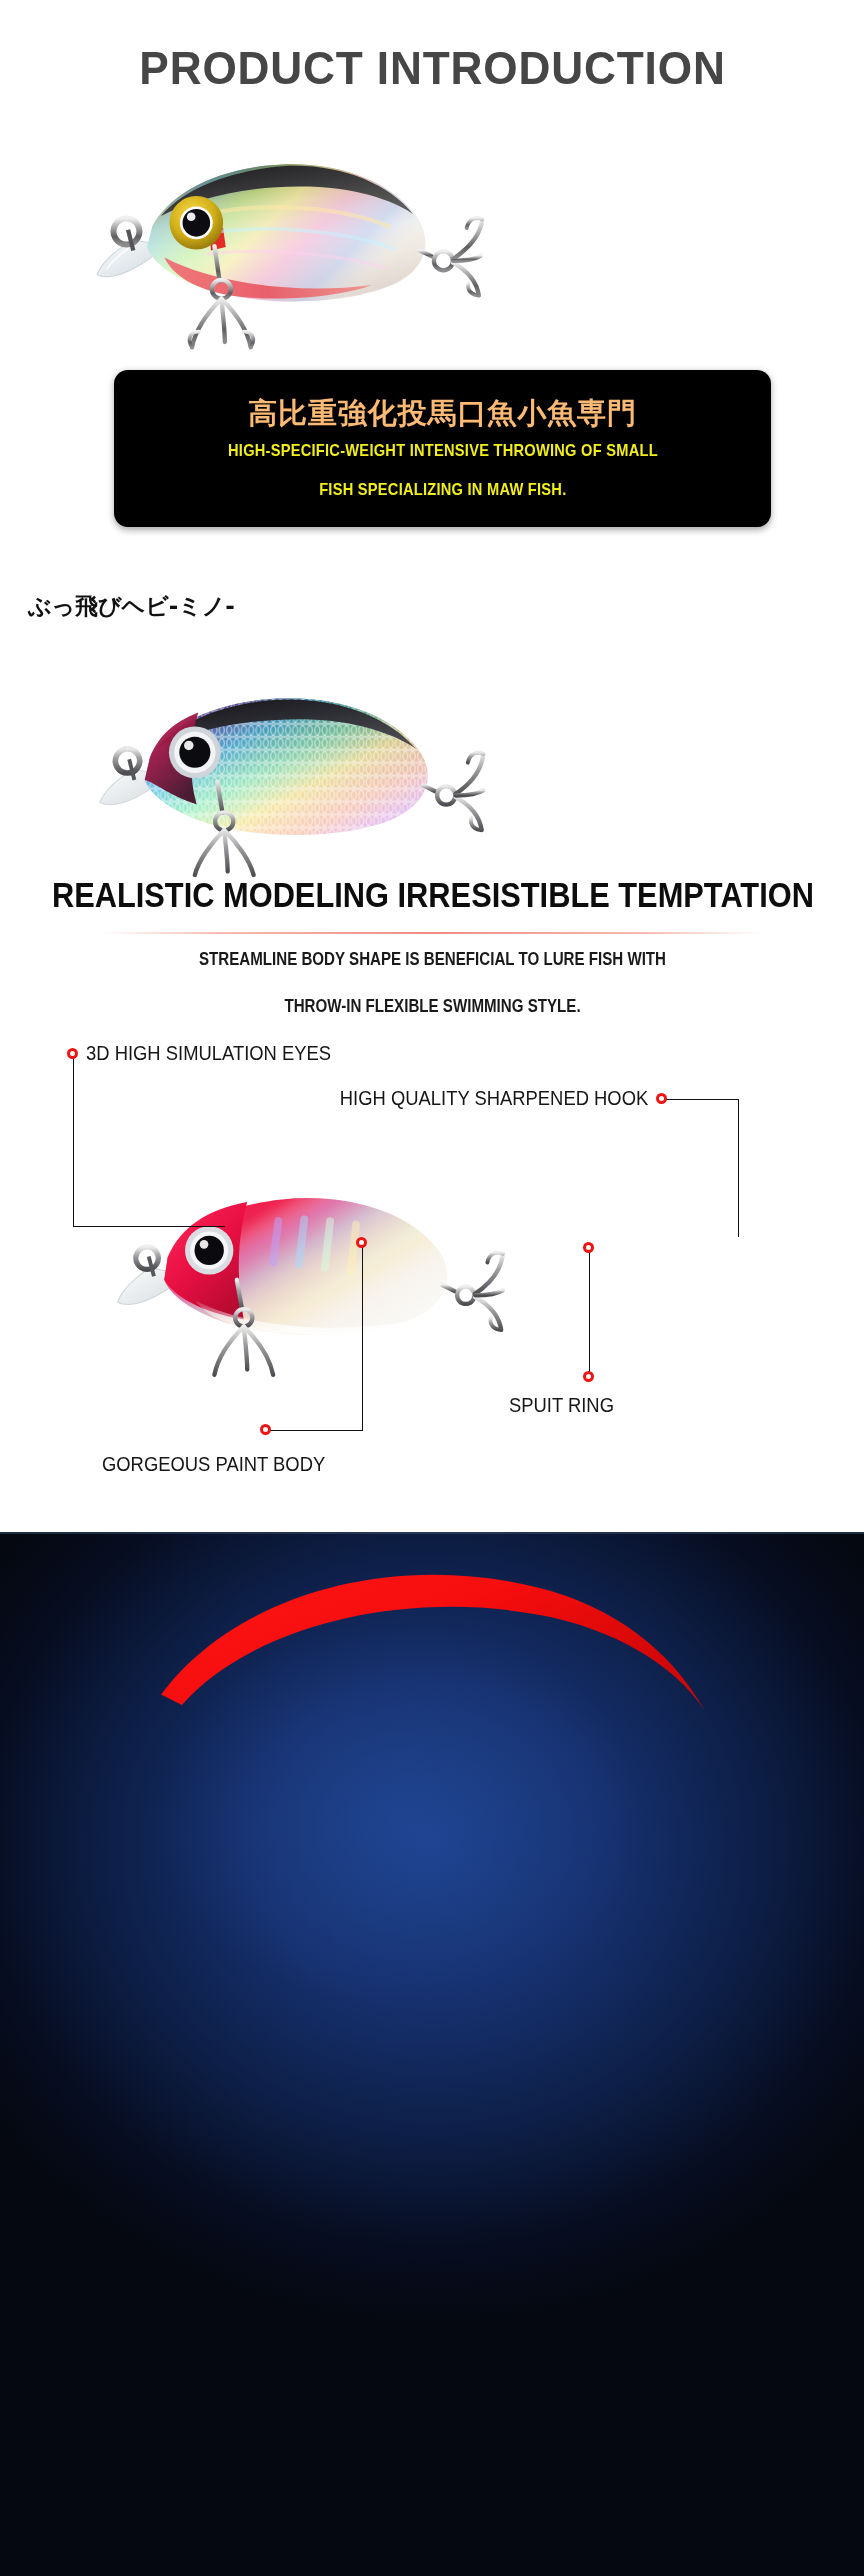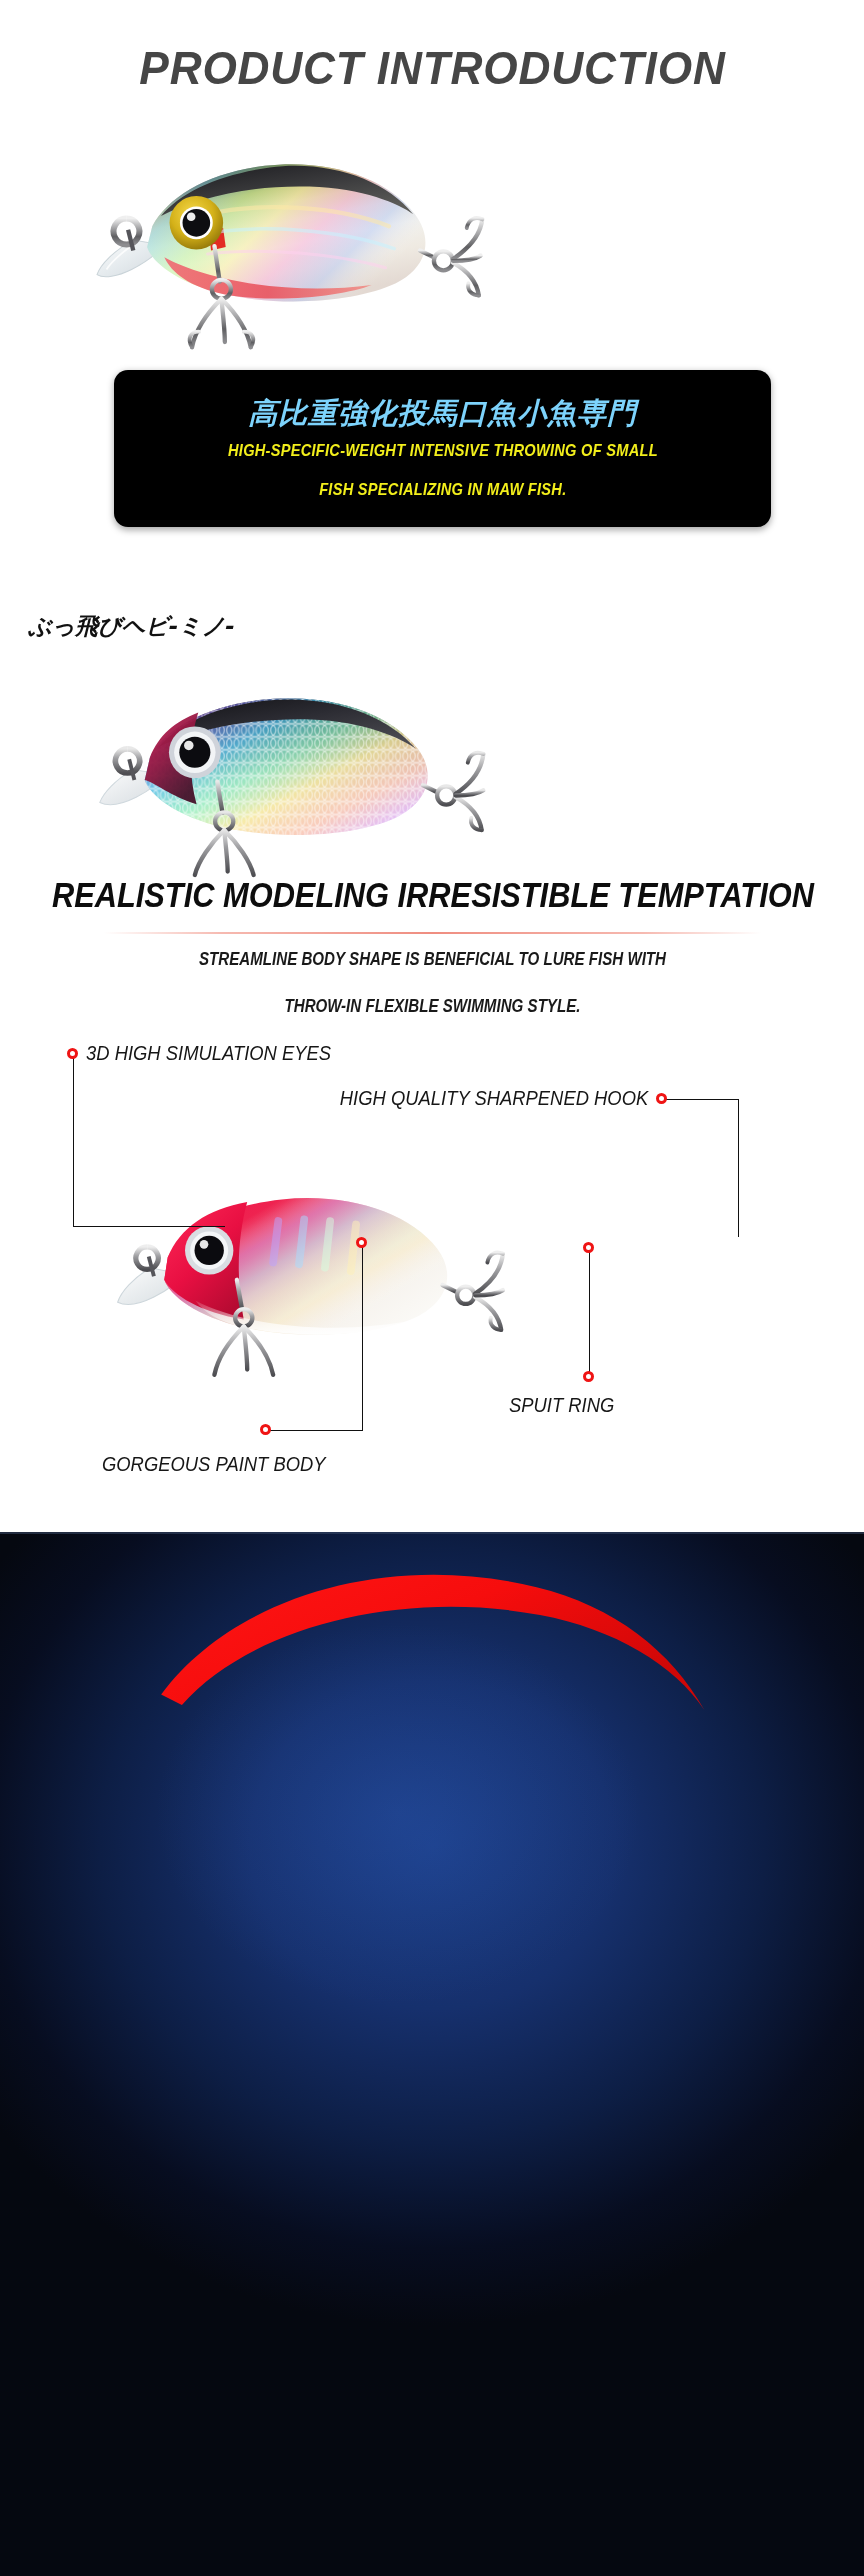--- a/index.html
+++ b/index.html
@@ -8,21 +8,21 @@
   body {
     width:865px; height:2576px; position:relative; overflow:hidden;
     font-family:"Liberation Sans", sans-serif;
     -webkit-font-smoothing:antialiased;
   }
 
   
   .sec { position:relative; width:865px; }
 
   
-  #section-hero { height:1916px; background:#ffffff;font-style:italic; }
+  #section-hero { height:1916px; background:#ffffff; }
 
   #page-title {
     position:absolute; top:40px; left:0; width:865px;
     text-align:center;
     font-size:47px; font-weight:bold; letter-spacing:0.9px;
     color:#464646;
     font-family:"Liberation Sans", sans-serif;
     transform:scaleX(0.94); transform-origin:center;
   }
 
@@ -33,39 +33,38 @@
   
   #promo-banner {
     position:absolute; left:114px; top:370px;
     width:657px; height:157px;
     background:#000000; border-radius:14px;
     display:flex; flex-direction:column;
     align-items:center; justify-content:center;
     box-shadow:0 2.6px 7px rgba(0,0,0,.35);
   }
   #promo-banner .cjk {
-    color:#7dd3fc; font-size:29px; font-weight:bold; letter-spacing:0.9px;
+    color:#fdba74; font-size:29px; font-weight:bold; letter-spacing:0.9px;
     font-family:"DejaVu Sans", sans-serif;
     margin-bottom:14px; line-height:1;
   }
   #promo-banner .en {
     color:#f2ee1b; font-size:17px; font-weight:bold;
     letter-spacing:0.3px; line-height:1.0;
     transform:scaleX(0.86); transform-origin:center;
     white-space:nowrap;
   }
   #promo-banner .en + .en { margin-top:22.5px; }
 
   
   #product-name-jp {
     position:absolute; left:28px; top:591px;
     font-size:23px; font-weight:bold; color:#111;
     font-family:"DejaVu Sans", sans-serif;
     letter-spacing:0px;
-    margin-top:20px;
   }
 
   
   #modeling-heading {
     position:absolute; left:0; top:875px; width:865px; text-align:center;
     font-size:35px; font-weight:bold; color:#0d0d0d;
     transform:scaleX(0.88); transform-origin:center;
     white-space:nowrap;
   }
   #modeling-rule {

